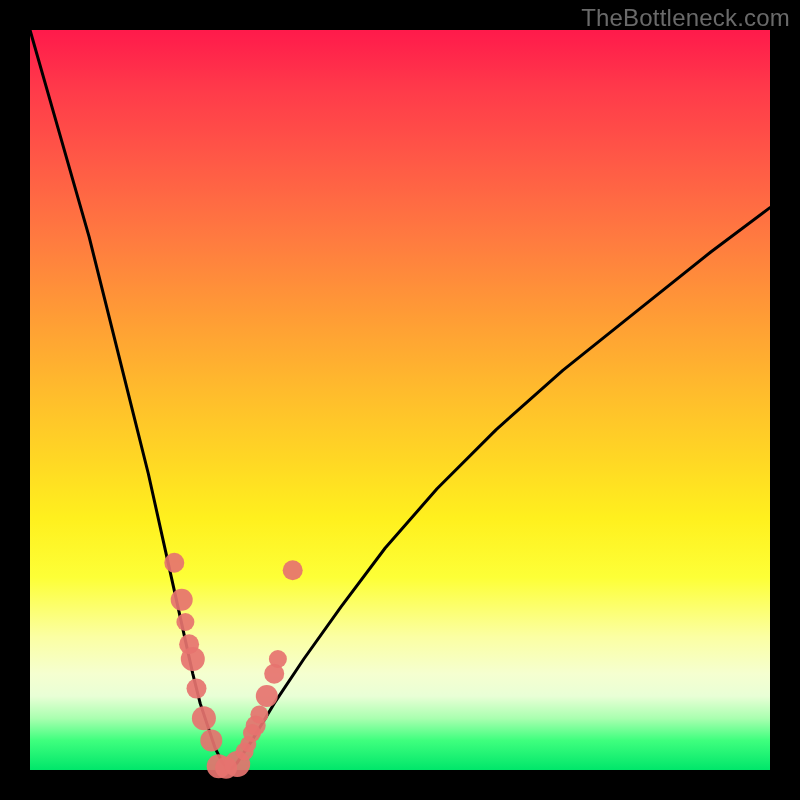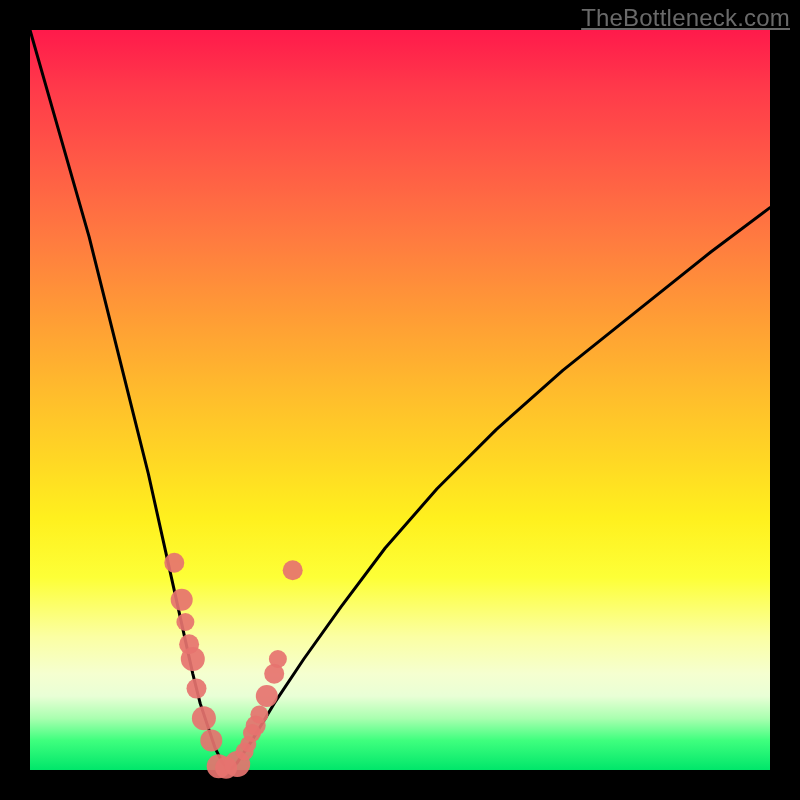--- a/index.html
+++ b/index.html
@@ -47,21 +47,20 @@
   }
   .watermark {
     position: absolute;
     top: 4px;
     right: 10px;
     color: #6a6a6a;
     font-size: 24px;
     font-weight: 500;
     letter-spacing: 0.2px;
     user-select: none;
-    text-decoration: underline;
   }
   svg.overlay {
     position: absolute;
     top: 0;
     left: 0;
   }
 </style>
 </head>
 <body>
 

